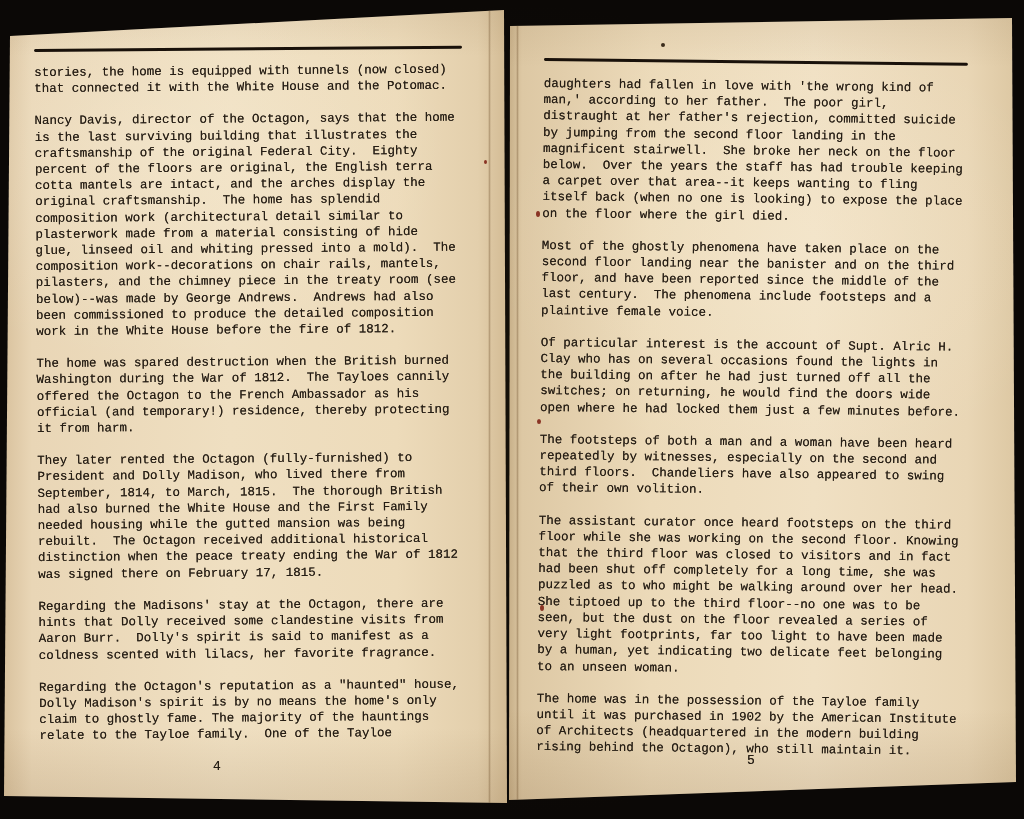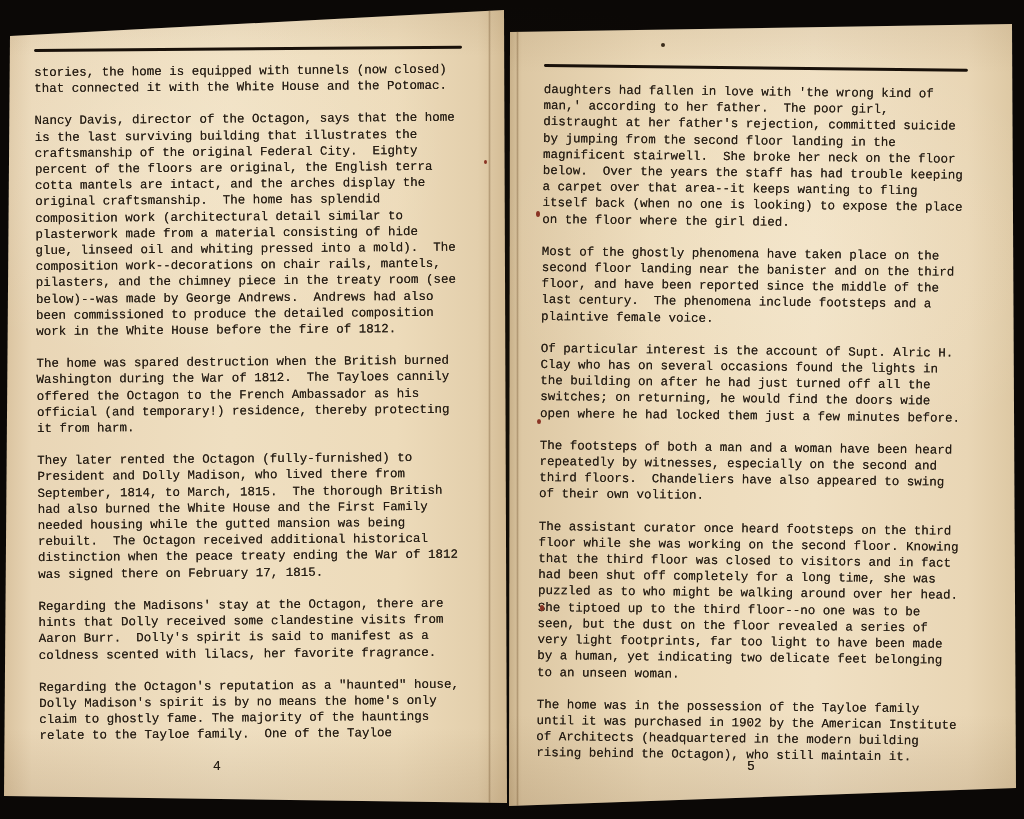--- a/index.html
+++ b/index.html
@@ -24,21 +24,21 @@
   }
   .page-left {
     left: 4px; top: 8px; width: 504px; height: 800px;
     clip-path: polygon(6px 28px, 500px 2px, 503px 795px, 0px 788px);
     background:
       radial-gradient(ellipse 420px 300px at 30% 18%, rgba(255,248,230,0.25), rgba(255,248,230,0) 70%),
       linear-gradient(180deg, rgba(120,90,55,0.10) 0%, rgba(120,90,55,0) 6%, rgba(120,90,55,0) 90%, rgba(120,90,55,0.16) 100%),
       linear-gradient(90deg, #d9c29e 0px, #e9d6b6 28px, #efdfc1 45%, #eddbba 78%, #e3cfac 94%, #d2ba93 100%);
   }
   .page-right {
-    left: 508px; top: 18px; width: 510px; height: 792px;
+    left: 508px; top: 12px; width: 510px; height: 792px;
     clip-path: polygon(2px 14px, 504px 6px, 508px 770px, 1px 788px);
     background:
       radial-gradient(ellipse 420px 320px at 55% 30%, rgba(255,248,230,0.22), rgba(255,248,230,0) 70%),
       linear-gradient(180deg, rgba(120,90,55,0.10) 0%, rgba(120,90,55,0) 7%, rgba(120,90,55,0) 88%, rgba(120,90,55,0.18) 100%),
       linear-gradient(90deg, #c6ae87 0px, #ddc8a4 14px, #ecdab9 28%, #f0e0c3 60%, #e9d6b5 90%, #dcc7a2 100%);
   }
   .crease {
     position: absolute;
     top: 0; bottom: 0;
     width: 3px;

